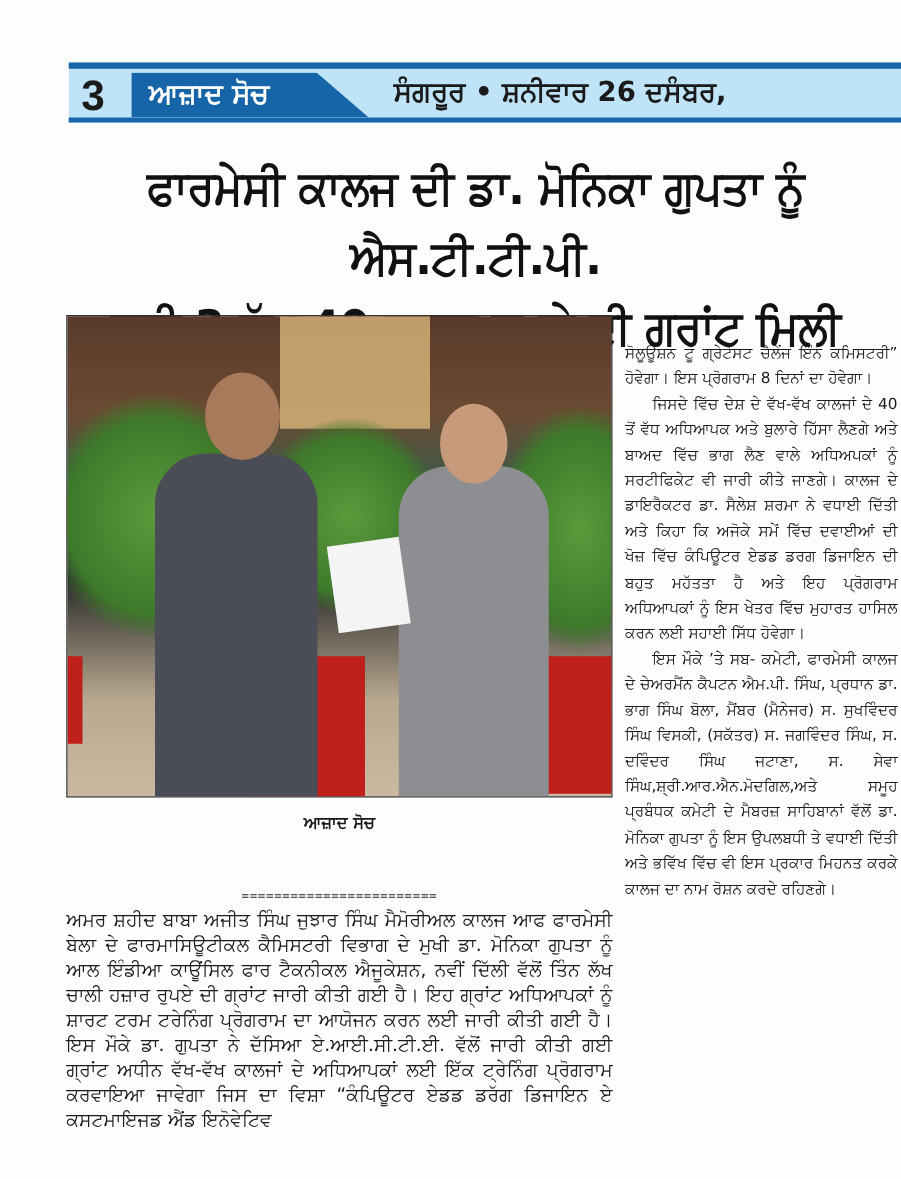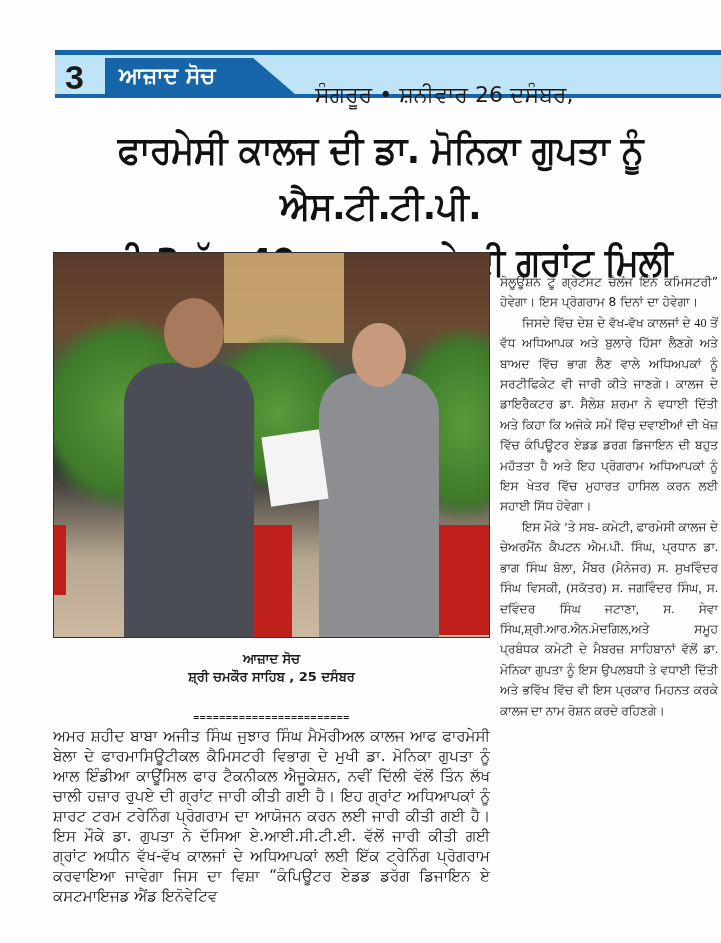--- a/index.html
+++ b/index.html
@@ -16,22 +16,22 @@
     position: absolute; left: 10px; top: 3px; font-family: "Liberation Sans", sans-serif;
     font-weight: bold; font-size: 34px; color: #1a1a1a; line-height: 38px;
   }
   .brand {
     position: absolute; left: 50px; top: 3px; height: 36px; width: 190px;
     background: #1565a8; color: #fff; font-weight: bold; font-size: 22px; line-height: 36px;
     padding-left: 14px; box-sizing: border-box;
     clip-path: polygon(0 0, 78% 0, 100% 100%, 0 100%);
   }
   .dateline {
-    position: absolute; left: 260px; top: 2px; font-weight: normal; font-size: 22px; color: #1a1a1a;
-    line-height: 36px; white-space: nowrap; margin-top: 20px;
+    position: absolute; left: 260px; top: 2px; font-weight: bold; font-size: 22px; color: #1a1a1a;
+    line-height: 36px; white-space: nowrap;
   }
   .headline {
     position: absolute; left: 40px; top: 122px; width: 681px; text-align: center;
     font-family: "DejaVu Sans", sans-serif; font-weight: bold; font-size: 38px; line-height: 56px;
     letter-spacing: -0.5px; color: #111; transform: scaleX(0.92); transform-origin: center;
   }
   .photo {
     position: absolute; left: 53px; top: 252px; width: 437px; height: 386px;
     border: 1px solid #333; box-sizing: border-box; overflow: hidden;
     background: linear-gradient(180deg, #5a3a2a 0%, #6b4a32 20%, #3d5a4a 35%, #2a2a2a 55%, #b8a890 80%, #cbb9a0 100%);
@@ -54,21 +54,21 @@
   }
   .body-left {
     position: absolute; left: 53px; top: 726px; width: 437px;
     font-size: 15px; line-height: 20px; text-align: justify;
   }
   .body-right {
     position: absolute; left: 500px; top: 272px; width: 218px;
     font-size: 12.2px; line-height: 20.4px; text-align: justify;
   }
   .body-left p, .body-right p { margin: 0; }
-  .indent { text-indent: 22px; font-family: Liberation Serif, serif; }
+  .indent { text-indent: 22px; }
 </style>
 </head>
 <body>
 
 <header class="masthead">
   <div class="page-num">3</div>
   <div class="brand">ਆਜ਼ਾਦ ਸੋਚ</div>
   <div class="dateline">ਸੰਗਰੂਰ • ਸ਼ਨੀਵਾਰ 26 ਦਸੰਬਰ,</div>
 </header>
 
@@ -87,21 +87,20 @@
   <div class="pot" style="left:0;top:272px;width:12px;height:70px;"></div>
   <div class="man-body"></div>
   <div class="man-head"></div>
   <div class="woman-body"></div>
   <div class="woman-head"></div>
   <div class="paper"></div>
 </div>
 
 <div class="caption">
   <div>ਆਜ਼ਾਦ ਸੋਚ</div>
-  <div>ਸ਼੍ਰੀ ਚਮਕੌਰ ਸਾਹਿਬ , 25 ਦਸੰਬਰ</div>
 </div>
 
 <div class="rule-eq">========================</div>
 
 <div class="body-left">
   <p>ਅਮਰ ਸ਼ਹੀਦ ਬਾਬਾ ਅਜੀਤ ਸਿੰਘ ਜੁਝਾਰ ਸਿੰਘ ਮੈਮੋਰੀਅਲ ਕਾਲਜ ਆਫ ਫਾਰਮੇਸੀ ਬੇਲਾ ਦੇ ਫਾਰਮਾਸਿਊਟੀਕਲ ਕੈਮਿਸਟਰੀ ਵਿਭਾਗ ਦੇ ਮੁਖੀ ਡਾ. ਮੋਨਿਕਾ ਗੁਪਤਾ ਨੂੰ ਆਲ ਇੰਡੀਆ ਕਾਊਂਸਿਲ ਫਾਰ ਟੈਕਨੀਕਲ ਐਜੂਕੇਸ਼ਨ, ਨਵੀਂ ਦਿੱਲੀ ਵੱਲੋਂ ਤਿੰਨ ਲੱਖ ਚਾਲੀ ਹਜ਼ਾਰ ਰੁਪਏ ਦੀ ਗ੍ਰਾਂਟ ਜਾਰੀ ਕੀਤੀ ਗਈ ਹੈ। ਇਹ ਗ੍ਰਾਂਟ ਅਧਿਆਪਕਾਂ ਨੂੰ ਸ਼ਾਰਟ ਟਰਮ ਟਰੇਨਿੰਗ ਪ੍ਰੋਗਰਾਮ ਦਾ ਆਯੋਜਨ ਕਰਨ ਲਈ ਜਾਰੀ ਕੀਤੀ ਗਈ ਹੈ। ਇਸ ਮੌਕੇ ਡਾ. ਗੁਪਤਾ ਨੇ ਦੱਸਿਆ ਏ.ਆਈ.ਸੀ.ਟੀ.ਈ. ਵੱਲੋਂ ਜਾਰੀ ਕੀਤੀ ਗਈ ਗ੍ਰਾਂਟ ਅਧੀਨ ਵੱਖ-ਵੱਖ ਕਾਲਜਾਂ ਦੇ ਅਧਿਆਪਕਾਂ ਲਈ ਇੱਕ ਟ੍ਰੇਨਿੰਗ ਪ੍ਰੋਗਰਾਮ ਕਰਵਾਇਆ ਜਾਵੇਗਾ ਜਿਸ ਦਾ ਵਿਸ਼ਾ “ਕੰਪਿਊਟਰ ਏਡਡ ਡਰੱਗ ਡਿਜਾਇਨ ਏ ਕਸਟਮਾਇਜਡ ਐਂਡ ਇਨੋਵੇਟਿਵ</p>
 </div>
 
 <div class="body-right">
   <p>ਸੋਲੂਊਸ਼ਨ ਟੂ ਗ੍ਰੇਟੇਸਟ ਚੈਲੇਂਜ ਇੰਨ ਕਮਿਸਟਰੀ” ਹੋਵੇਗਾ। ਇਸ ਪ੍ਰੋਗਰਾਮ 8 ਦਿਨਾਂ ਦਾ ਹੋਵੇਗਾ।</p>

